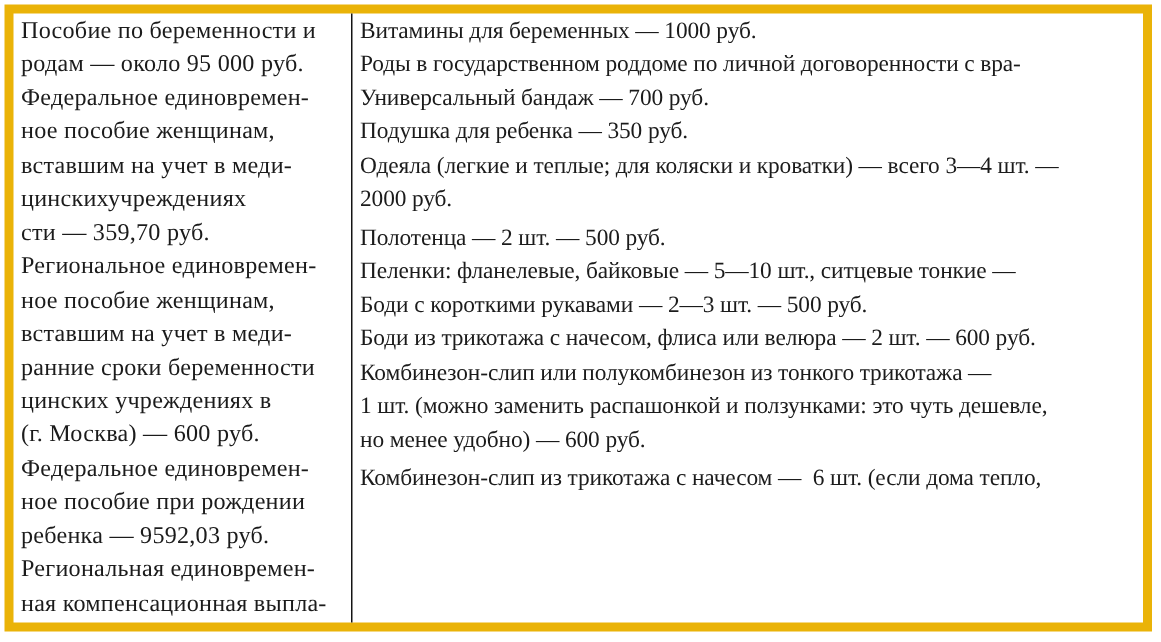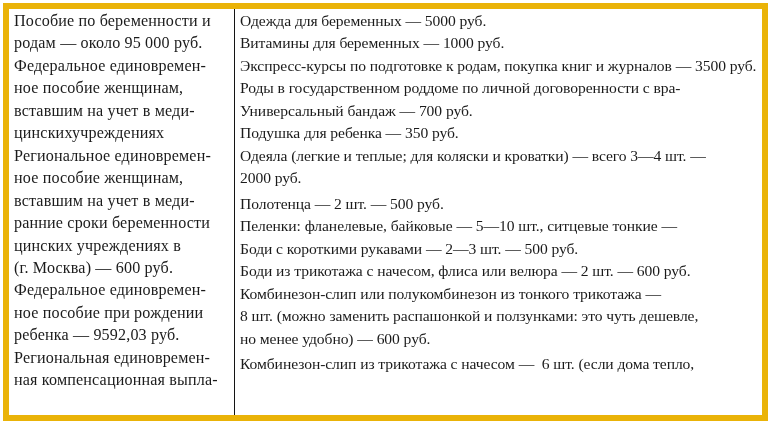--- a/index.html
+++ b/index.html
@@ -82,48 +82,47 @@
 <div id="table-wrap">
 
   <div class="cell" id="cell-left">
     <div class="lines" id="left-lines">
         <div class="line">Пособие по беременности и</div>
         <div class="line">родам — около 95 000 руб.</div>
         <div class="line">Федеральное единовремен-</div>
         <div class="line">ное пособие женщинам,</div>
         <div class="line">вставшим на учет в меди-</div>
         <div class="line">цинскихучреждениях</div>
+        <div class="line">сти — 359,70 руб.</div>
         <div class="line">Региональное единовремен-</div>
         <div class="line">ное пособие женщинам,</div>
         <div class="line">вставшим на учет в меди-</div>
         <div class="line">ранние сроки беременности</div>
         <div class="line">цинских учреждениях в</div>
         <div class="line">(г. Москва) — 600 руб.</div>
         <div class="line">Федеральное единовремен-</div>
         <div class="line">ное пособие при рождении</div>
         <div class="line">ребенка — 9592,03 руб.</div>
         <div class="line">Региональная единовремен-</div>
         <div class="line">ная компенсационная выпла-</div>
       </div>
   </div>
 
   <div class="cell" id="cell-right">
     <div class="lines" id="right-lines">
-        <div class="line">Одежда для беременных — 5000 руб.</div>
         <div class="line">Витамины для беременных — 1000 руб.</div>
-        <div class="line tight2">Экспресс-курсы по подготовке к родам, покупка книг и журналов — 3500 руб.</div>
         <div class="line tight">Роды в государственном роддоме по личной договоренности с вра-</div>
         <div class="line">Универсальный бандаж — 700 руб.</div>
         <div class="line">Подушка для ребенка — 350 руб.</div>
         <div class="line">Одеяла (легкие и теплые; для коляски и кроватки) — всего 3—4 шт. —</div>
         <div class="line gap-after">2000 руб.</div>
         <div class="line">Полотенца — 2 шт. — 500 руб.</div>
         <div class="line tight">Пеленки: фланелевые, байковые — 5—10 шт., ситцевые тонкие —</div>
         <div class="line">Боди с короткими рукавами — 2—3 шт. — 500 руб.</div>
         <div class="line tight">Боди из трикотажа с начесом, флиса или велюра — 2 шт. — 600 руб.</div>
         <div class="line tight">Комбинезон-слип или полукомбинезон из тонкого трикотажа —</div>
-        <div class="line tight2">8 шт. (можно заменить распашонкой и ползунками: это чуть дешевле,</div>
+        <div class="line tight2">1 шт. (можно заменить распашонкой и ползунками: это чуть дешевле,</div>
         <div class="line gap-after">но менее удобно) — 600 руб.</div>
         <div class="line tight">Комбинезон-слип из трикотажа с начесом —  6 шт. (если дома тепло,</div>
       </div>
   </div>
 
 </div>
 
 </body></html>

